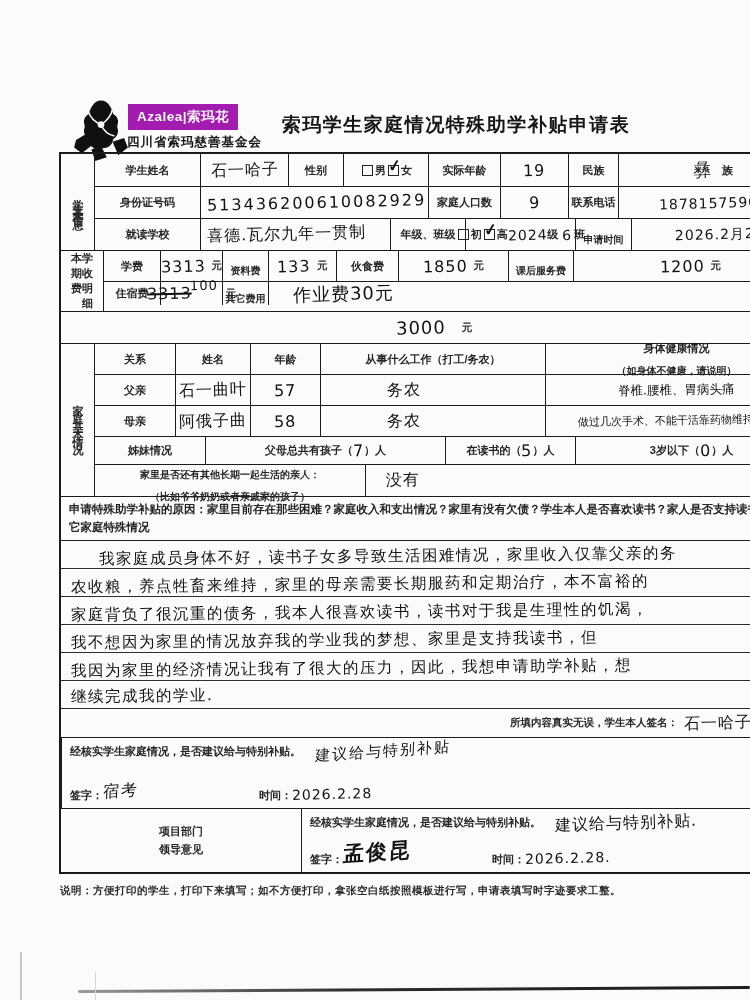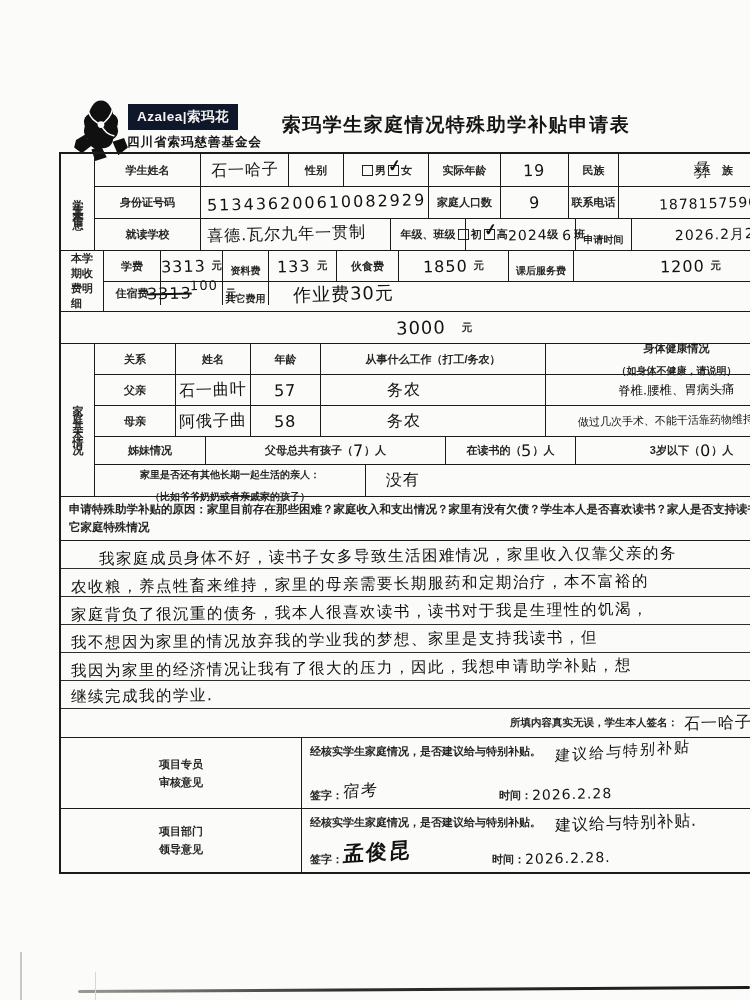--- a/index.html
+++ b/index.html
@@ -2,21 +2,21 @@
 <html><head>
 <meta charset="utf-8">
 <style>
   * { box-sizing: border-box; margin: 0; padding: 0; }
   html,body { width:750px; }
   body { background:#d9d9d5; font-family:"Liberation Sans", sans-serif; }
   .page { position:relative; width:750px; height:1000px; background:#fbfbf9; overflow:hidden; color:#1e1e1e; }
 
   
   .logo-flower { position:absolute; left:62px; top:90px; width:78px; height:72px; }
-  .badge { position:absolute; left:128px; top:104px; background:#0f172a; color:#f4f4f1; font-weight:700; font-size:13.5px; padding:4px 9px; letter-spacing:.5px; }
+  .badge { position:absolute; left:128px; top:104px; background:#a21caf; color:#f4f4f1; font-weight:700; font-size:13.5px; padding:4px 9px; letter-spacing:.5px; }
   .org { position:absolute; left:127px; top:134px; font-size:12.5px; font-weight:700; letter-spacing:1px; color:#161616; }
   .title { position:absolute; left:252px; top:112px; width:408px; text-align:center; font-size:19px; font-weight:700; letter-spacing:1.5px; color:#151515; }
 
   
   .ftbl { position:absolute; left:59px; top:152px; width:750px; border:2px solid #1b1b1b; }
   .sec { display:flex; border-top:1.5px solid #1b1b1b; }
   .ftbl > :first-child { border-top:none; }
   .srow { display:flex; border-top:1.5px solid #1b1b1b; }
   .vlabel { writing-mode:vertical-rl; text-orientation:upright; display:flex; align-items:center; justify-content:center; font-size:11px; font-weight:600; letter-spacing:4px; color:#262626; }
   .w-v { width:33px; }
@@ -198,21 +198,21 @@
               <span class="lab lab-sm">申请时间</span>
             </div>
           <div class="c fx ovf">
               <span class="hw hw-md">2026.2月27</span>
             </div>
         </div>
       </div>
     </div>
 
     <div class="sec">
-      <div class="vlabel w42" style="writing-mode:horizontal-tb; width:42px; letter-spacing:0; padding:0 10px; text-align:left;">本学期收费明细</div>
+      <div class="vlabel w42" style="writing-mode:horizontal-tb; width:42px; letter-spacing:0; padding:0 10px; text-align:right;">本学期收费明细</div>
       <div class="rows">
         <div class="row h30">
           <div class="c w56">
               <span class="lab">学费</span>
             </div>
           <div class="c w62 ovf">
               <span class="hw">3313</span>
               <span class="unit">元</span>
             </div>
           <div class="c w46">
@@ -373,24 +373,20 @@
       <div class="eline">
           <span class="hw">继续完成我的学业.</span>
         </div>
       <div class="confirm">
         <span class="lab">所填内容真实无误，学生本人签名：</span>
         <span class="hw">石一哈子</span>
       </div>
     </div>
 
     <div class="sec h71">
-      <div class="rlabel">
-        <span>项目专员</span>
-        <span>审核意见</span>
-      </div>
       <div class="rbody">
         <div class="rtop">
           <span class="rprompt">经核实学生家庭情况，是否建议给与特别补贴。</span>
           <span class="hw scrawl rcomment" style="font-size:15px">建议给与特别补贴</span>
         </div>
         <div class="rsign">
           <span class="lab">签字：</span>
           <span class="hw scrawl" style="font-size:16px">宿考</span>
           <span class="lab t-label">时间：</span>
           <span class="hw hw-md">2026.2.28</span>
@@ -412,18 +408,19 @@
           <span class="lab">签字：</span>
           <span class="hw scrawl" style="font-size:21px; font-weight:700">孟俊昆</span>
           <span class="lab t-label" style="margin-left:80px">时间：</span>
           <span class="hw hw-md">2026.2.28.</span>
         </div>
       </div>
     </div>
 
   </div>
 
+  <div class="note">说明：方便打印的学生，打印下来填写；如不方便打印，拿张空白纸按照模板进行写，申请表填写时字迹要求工整。</div>
 
   <div class="scanline"></div>
   <div class="edgemark1"></div>
   <div class="edgemark2"></div>
 
 </div>
 
 </body></html>

